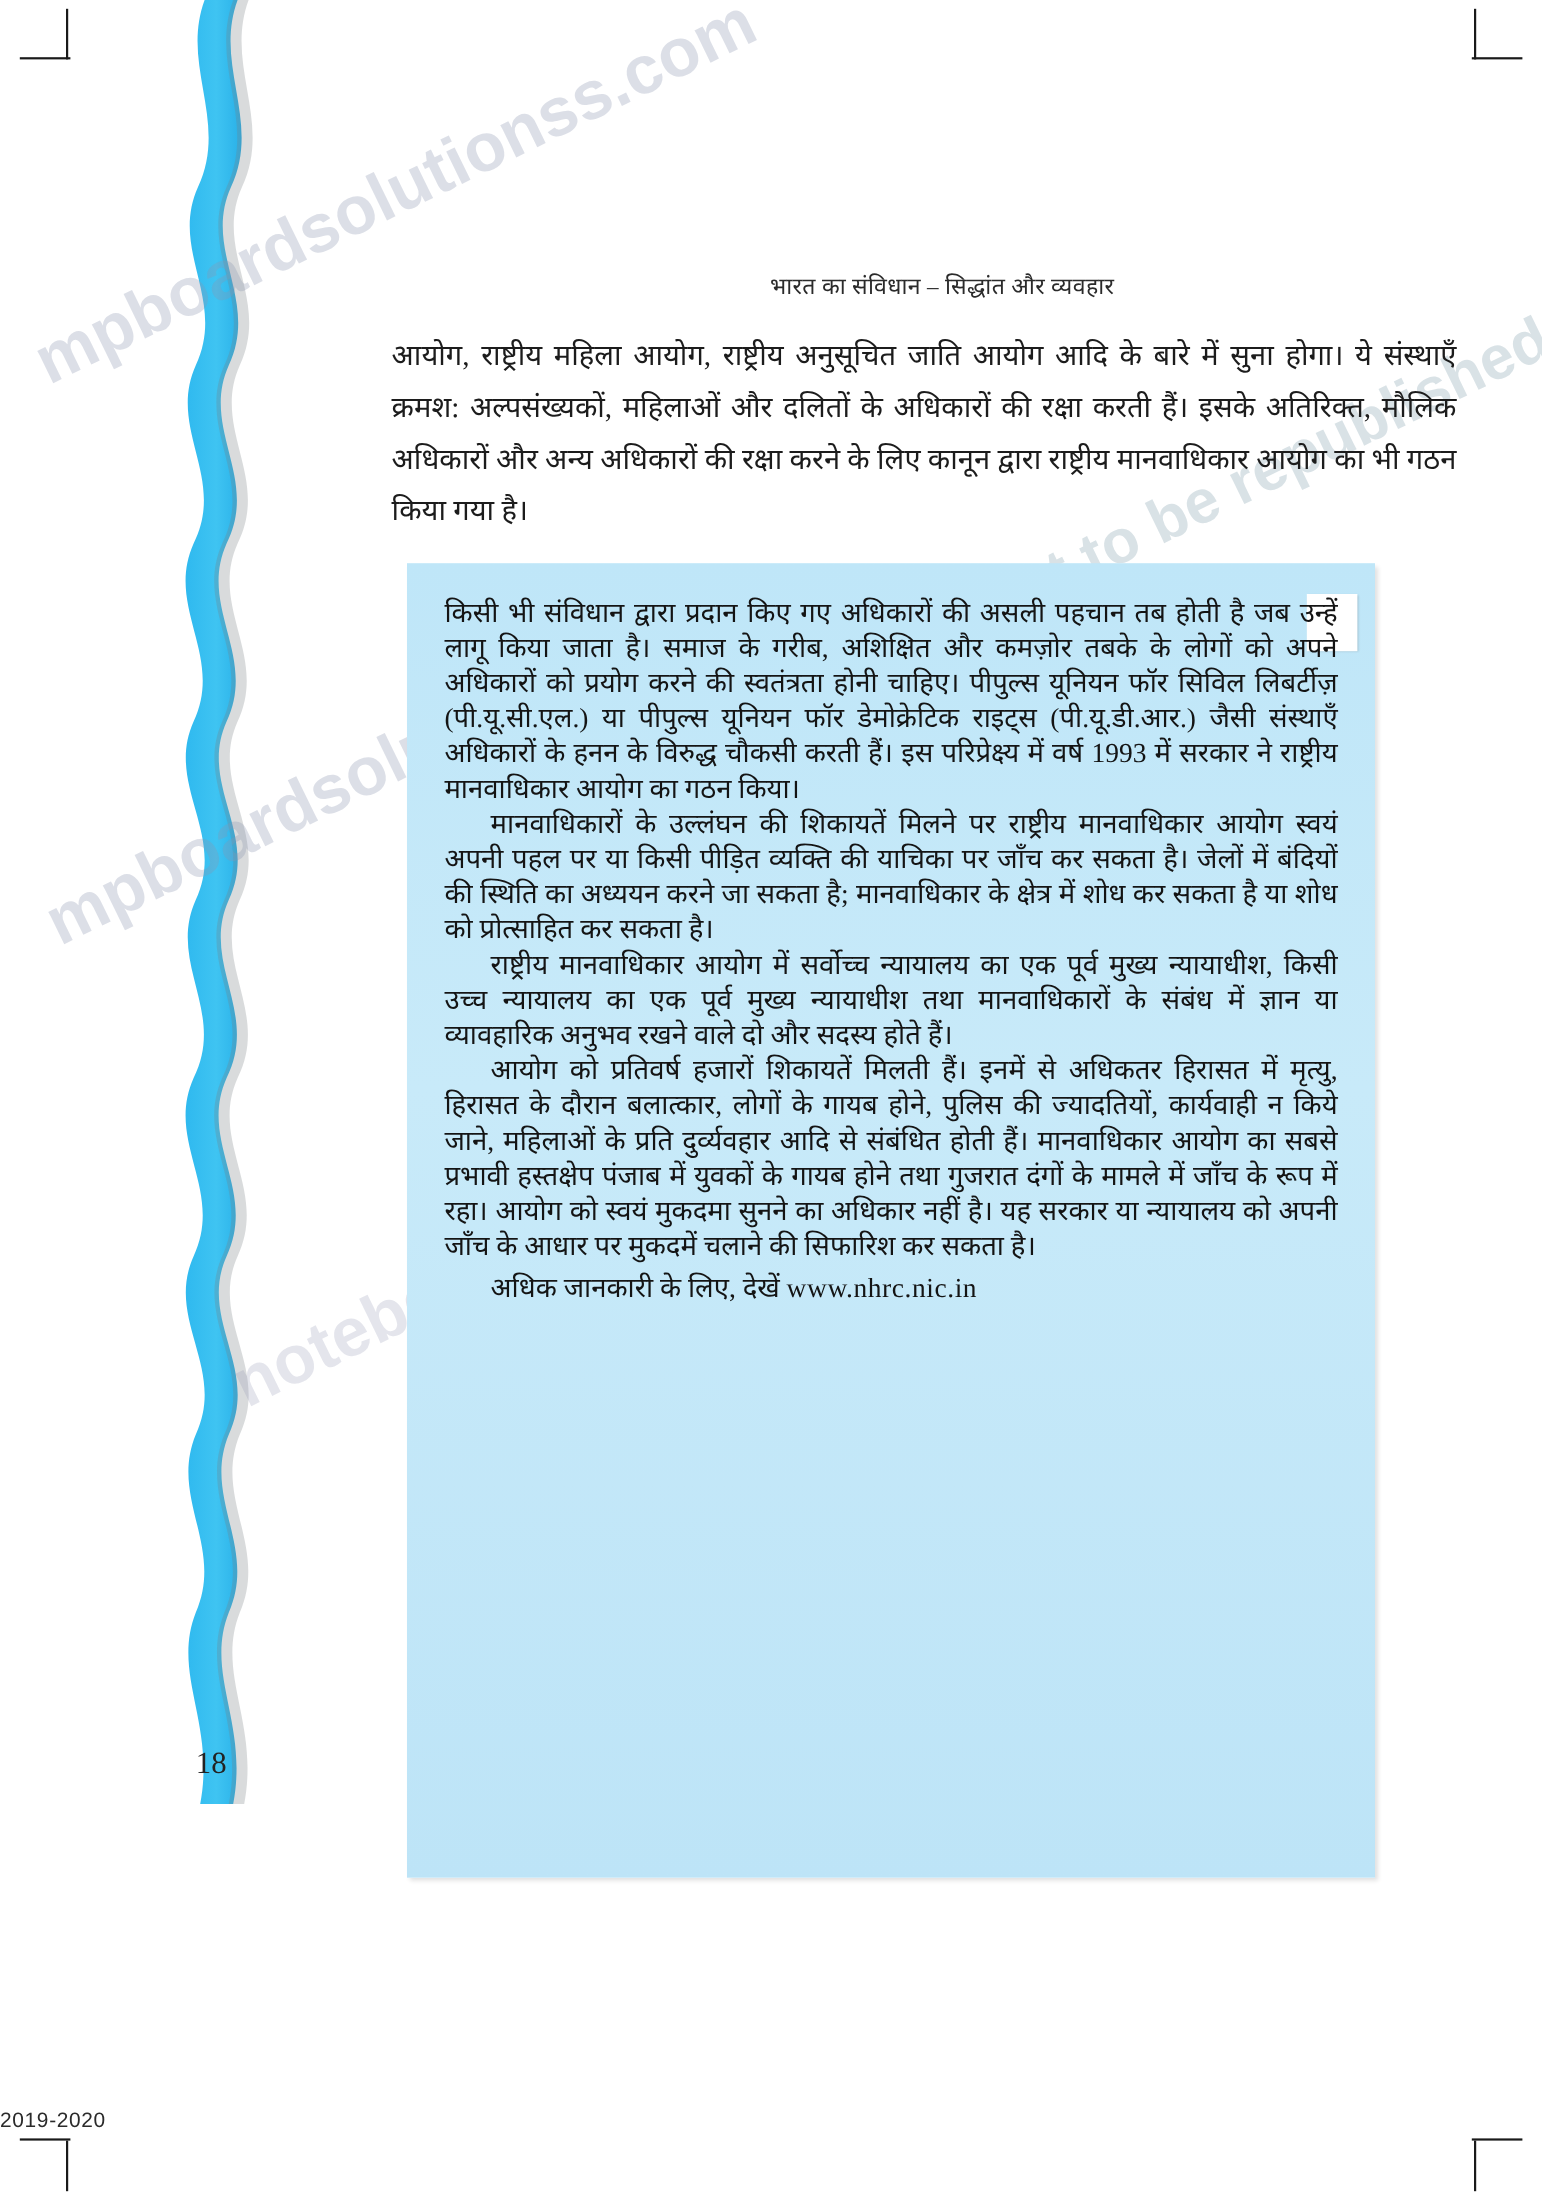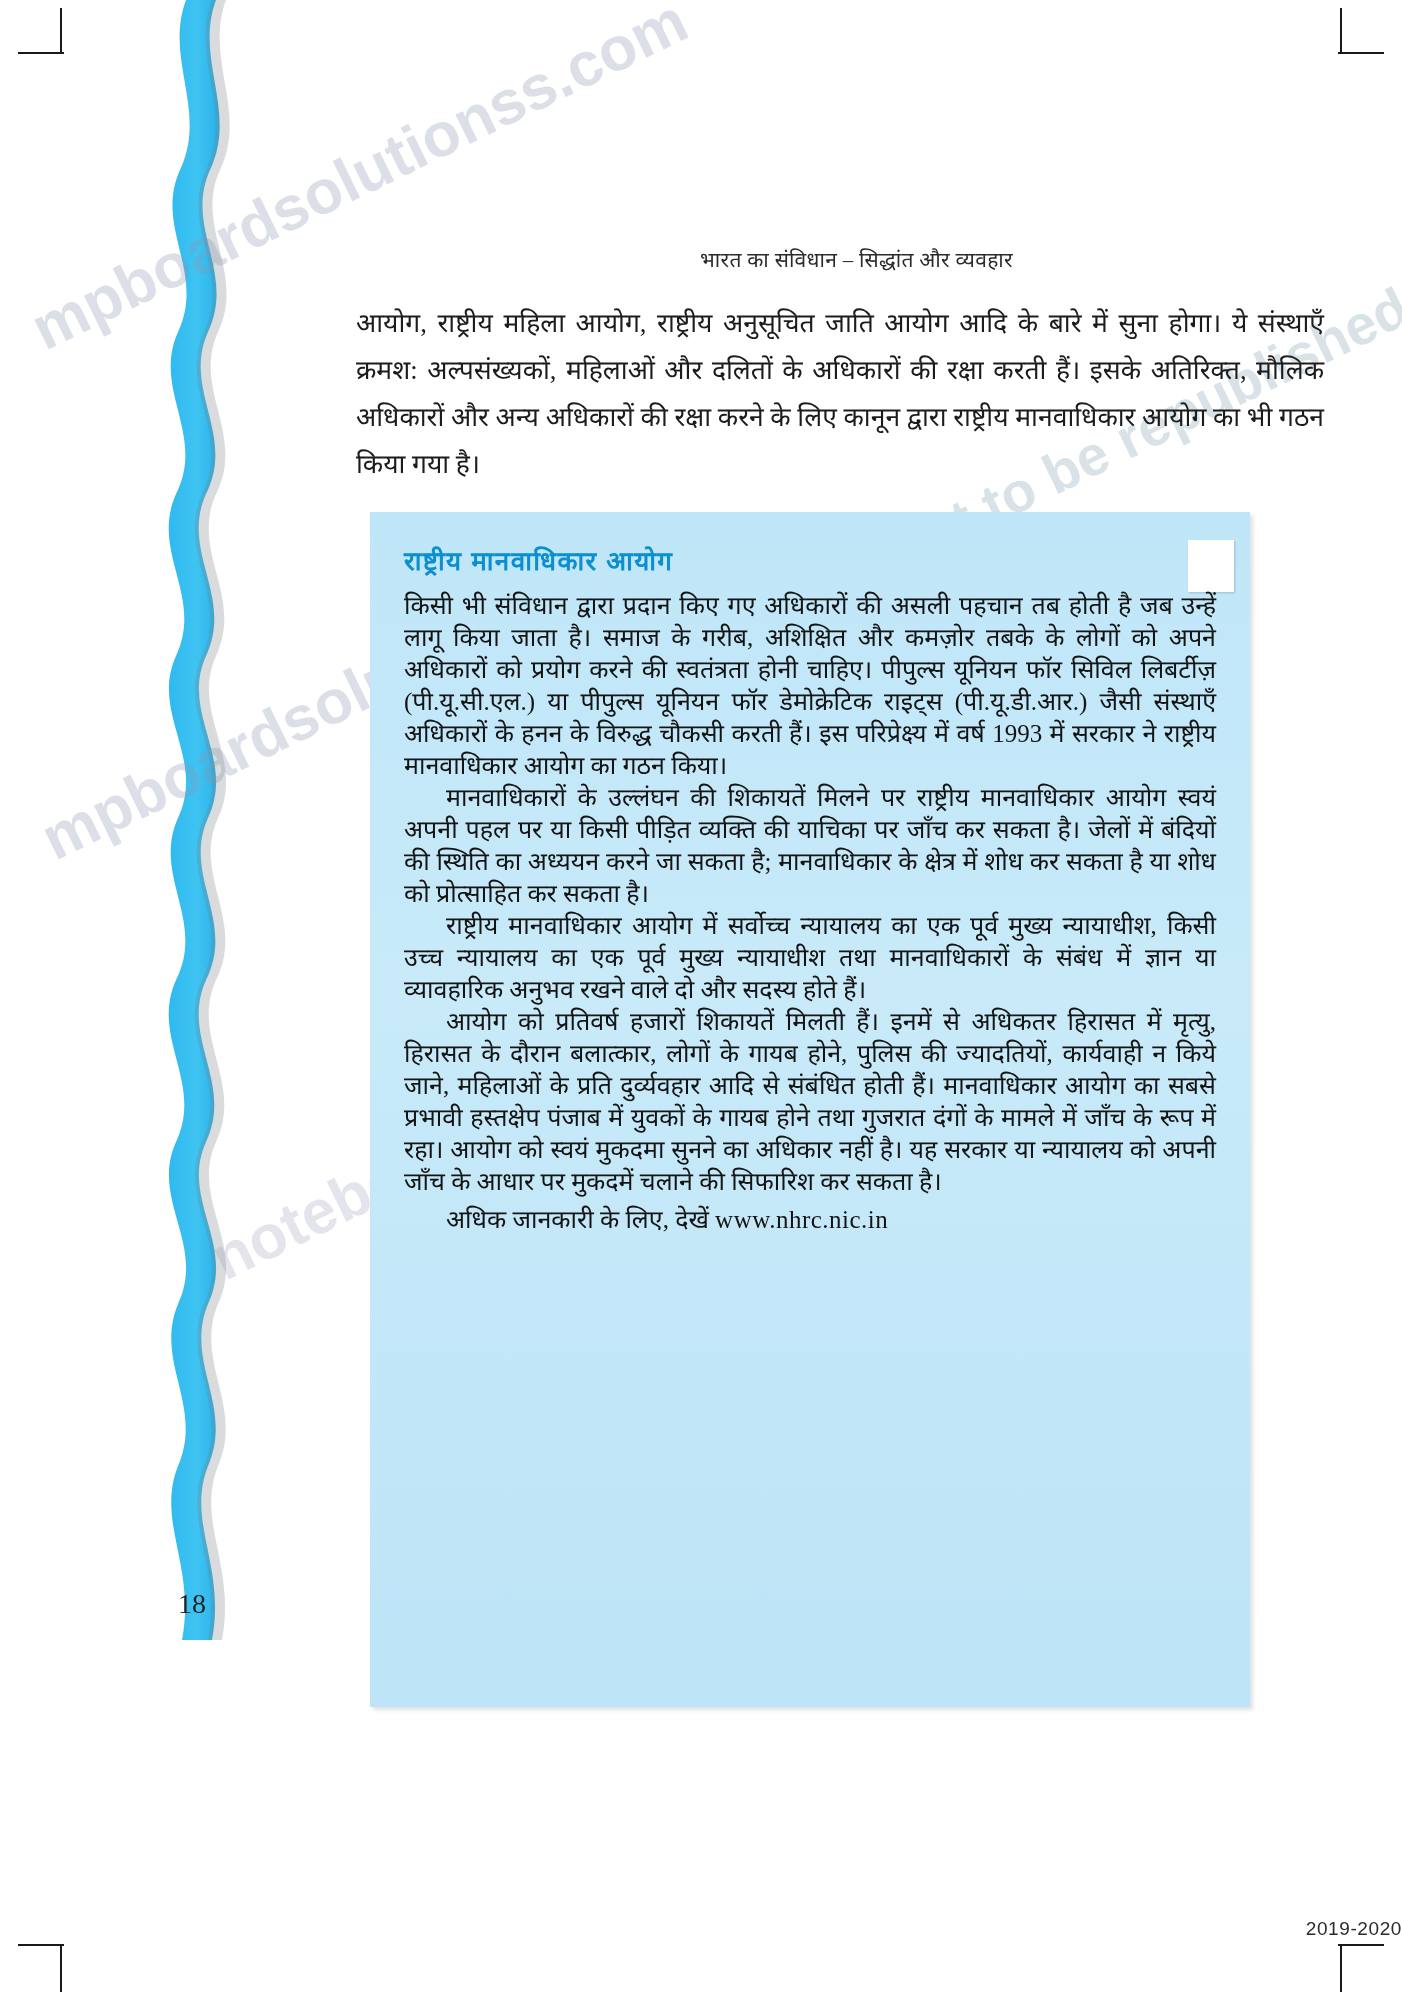--- a/index.html
+++ b/index.html
@@ -136,21 +136,21 @@
     color: #232323;
     font-family: "Liberation Serif", serif;
   }
 
   
   .footer-year {
     position: absolute;
     left: 0;
     top: 1918px;
     width: 1402px;
-    text-align: right;
+    text-align: left;
     font-size: 19px;
     color: #2b2b2b;
     letter-spacing: 0.6px;
     font-family: "Liberation Sans", sans-serif;
   }
 
   
   .wm {
     position: absolute;
     color: rgba(140, 150, 175, 0.30);
@@ -264,21 +264,20 @@
 
   <div class="running-head">भारत का संविधान – सिद्धांत और व्यवहार</div>
 
   <div class="body-col">
     <p class="body-para">आयोग, राष्ट्रीय महिला आयोग, राष्ट्रीय अनुसूचित जाति आयोग आदि के बारे में सुना होगा। ये संस्थाएँ क्रमश: अल्पसंख्यकों, महिलाओं और दलितों के अधिकारों की रक्षा करती हैं। इसके अतिरिक्त, मौलिक अधिकारों और अन्य अधिकारों की रक्षा करने के लिए कानून द्वारा राष्ट्रीय मानवाधिकार आयोग का भी गठन किया गया है।</p>
   </div>
 
   <div class="box">
     <div class="box-corner"></div>
     <div class="box-inner">
-      <h2 class="box-title">राष्ट्रीय मानवाधिकार आयोग</h2>
       <p class="box-para">किसी भी संविधान द्वारा प्रदान किए गए अधिकारों की असली पहचान तब होती है जब उन्हें लागू किया जाता है। समाज के गरीब, अशिक्षित और कमज़ोर तबके के लोगों को अपने अधिकारों को प्रयोग करने की स्वतंत्रता होनी चाहिए। पीपुल्स यूनियन फॉर सिविल लिबर्टीज़ (पी.यू.सी.एल.) या पीपुल्स यूनियन फॉर डेमोक्रेटिक राइट्स (पी.यू.डी.आर.) जैसी संस्थाएँ अधिकारों के हनन के विरुद्ध चौकसी करती हैं। इस परिप्रेक्ष्य में वर्ष 1993 में सरकार ने राष्ट्रीय मानवाधिकार आयोग का गठन किया।</p>
       <p class="box-para indent">मानवाधिकारों के उल्लंघन की शिकायतें मिलने पर राष्ट्रीय मानवाधिकार आयोग स्वयं अपनी पहल पर या किसी पीड़ित व्यक्ति की याचिका पर जाँच कर सकता है। जेलों में बंदियों की स्थिति का अध्ययन करने जा सकता है; मानवाधिकार के क्षेत्र में शोध कर सकता है या शोध को प्रोत्साहित कर सकता है।</p>
       <p class="box-para indent">राष्ट्रीय मानवाधिकार आयोग में सर्वोच्च न्यायालय का एक पूर्व मुख्य न्यायाधीश, किसी उच्च न्यायालय का एक पूर्व मुख्य न्यायाधीश तथा मानवाधिकारों के संबंध में ज्ञान या व्यावहारिक अनुभव रखने वाले दो और सदस्य होते हैं।</p>
       <p class="box-para indent">आयोग को प्रतिवर्ष हजारों शिकायतें मिलती हैं। इनमें से अधिकतर हिरासत में मृत्यु, हिरासत के दौरान बलात्कार, लोगों के गायब होने, पुलिस की ज्यादतियों, कार्यवाही न किये जाने, महिलाओं के प्रति दुर्व्यवहार आदि से संबंधित होती हैं। मानवाधिकार आयोग का सबसे प्रभावी हस्तक्षेप पंजाब में युवकों के गायब होने तथा गुजरात दंगों के मामले में जाँच के रूप में रहा। आयोग को स्वयं मुकदमा सुनने का अधिकार नहीं है। यह सरकार या न्यायालय को अपनी जाँच के आधार पर मुकदमें चलाने की सिफारिश कर सकता है।</p>
       <p class="box-link"><span>अधिक जानकारी के लिए, देखें </span><span class="url">www.nhrc.nic.in</span></p>
     </div>
   </div>
 
   <div class="page-number">18</div>
 

